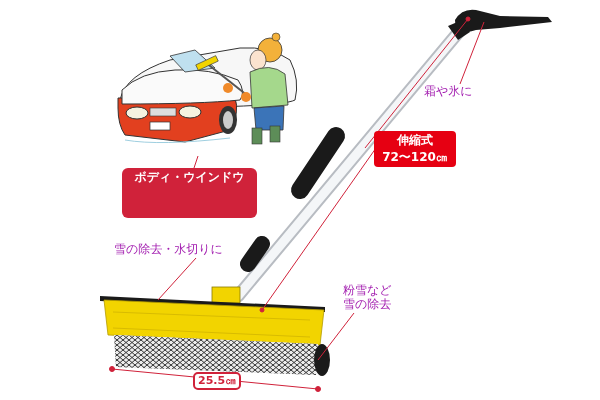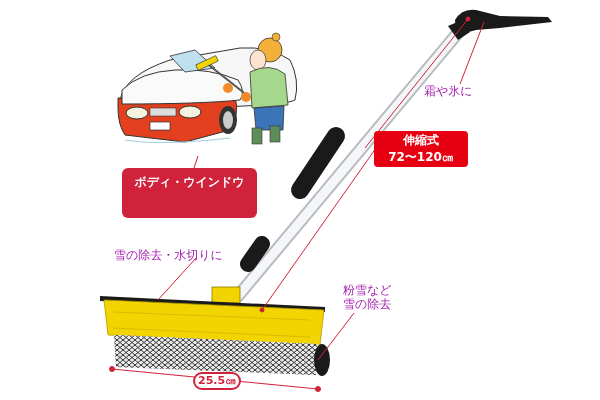--- a/index.html
+++ b/index.html
@@ -82,31 +82,31 @@
     <line x1="376" y1="148" x2="262" y2="310"></line>
     <circle cx="262" cy="310" r="2"></circle>
     <line x1="196" y1="258" x2="158" y2="300"></line>
     <line x1="354" y1="313" x2="318" y2="360"></line>
     <line x1="112" y1="369" x2="318" y2="389"></line>
     <circle cx="112" cy="369" r="2.5"></circle>
     <circle cx="318" cy="389" r="2.5"></circle>
   </g>
 </svg>
 
-<div class="badge-red" style="left:122px; top:168px; width:135px; height:50px; font-size:12px; padding-top:5px; box-sizing:border-box; line-height:19px;">
+<div class="badge-red" style="left:122px; top:168px; width:135px; height:50px; font-size:12px; box-sizing:border-box; line-height:19px;">
   <div>ボディ・ウインドウ</div>
 </div>
 
 <div class="label" style="left:424px; top:84px;">霜や氷に</div>
 
-<div class="badge-red2" style="left:374px; top:131px; width:94px; height:36px; font-size:12px; line-height:17px; padding-top:1px; box-sizing:border-box;">
+<div class="badge-red2" style="left:374px; top:131px; width:82px; height:36px; font-size:12px; line-height:17px; padding-top:1px; box-sizing:border-box;">
   <div>伸縮式</div>
   <div>72〜120㎝</div>
 </div>
 
-<div class="label" style="left:114px; top:242px;margin-top:6px;">雪の除去・水切りに</div>
+<div class="label" style="left:114px; top:242px;">雪の除去・水切りに</div>
 
 <div class="label" style="left:343px; top:283px; line-height:14px;font-family:Liberation Serif, serif;">
   <div>粉雪など</div>
   <div>雪の除去</div>
 </div>
 
-<div class="dim" style="left:193px; top:372px;border-radius:9px;">25.5㎝</div>
+<div class="dim" style="left:193px; top:372px;">25.5㎝</div>
 
 </body></html>

